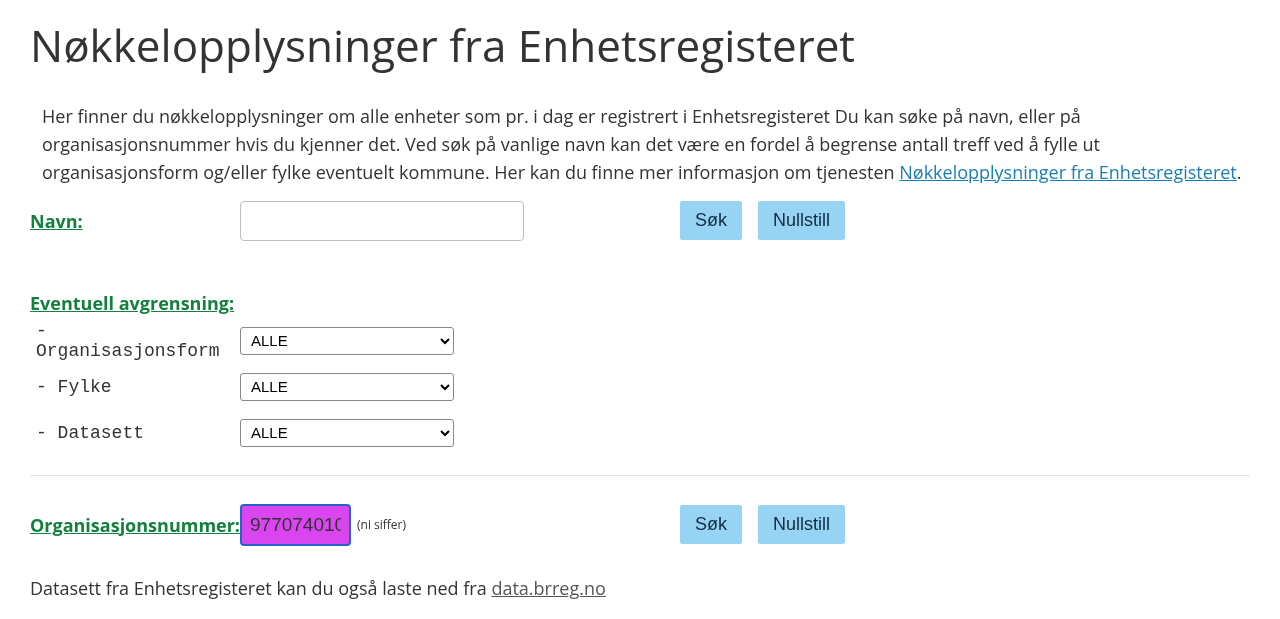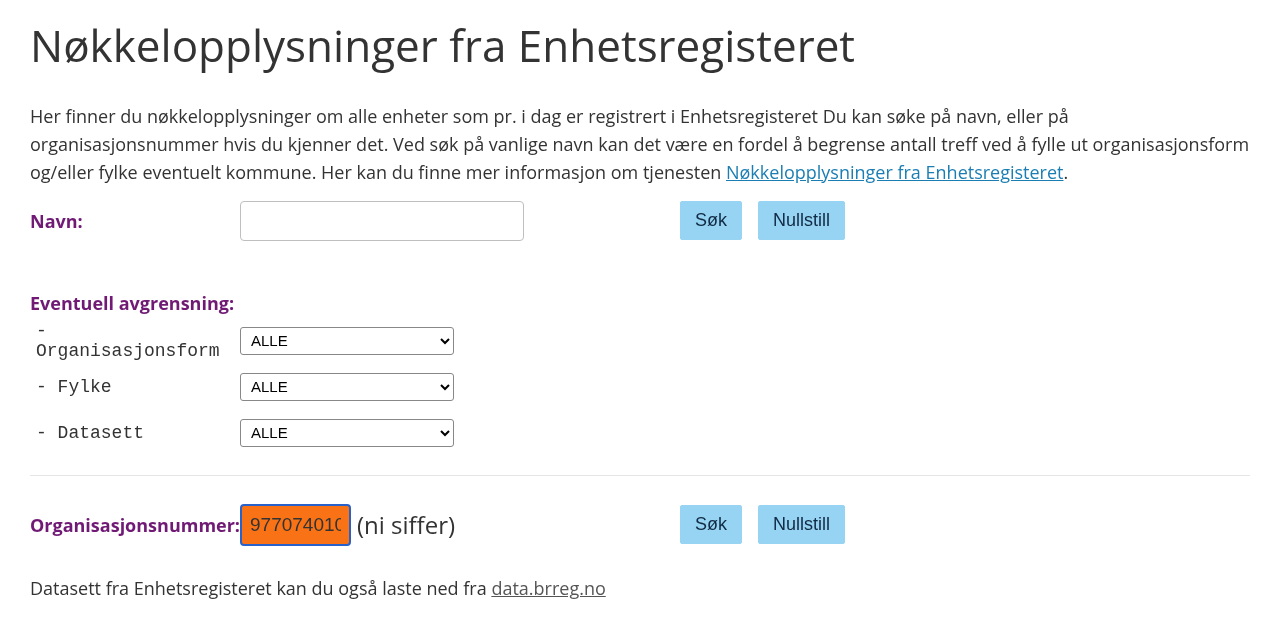--- a/index.html
+++ b/index.html
@@ -18,38 +18,38 @@
     font-size: 44px;
     font-weight: 400;
     color: #333;
     margin: 0 0 30px 0;
     line-height: 1.25;
   }
   .intro {
     font-size: 18px;
     line-height: 1.55;
     color: #333;
-    margin: 0 0 14px 0;
+    margin: 0 0 14px 12px;
   }
   .intro a {
     color: #1b7eb3;
     text-decoration: underline;
   }
   .form-row {
     display: flex;
     align-items: center;
     margin: 0 0 6px 0;
     min-height: 40px;
   }
   .label-col {
     width: 210px;
     font-size: 18px;
     color: #333;
   }
-  .label-strong { font-weight: 700; color: #701a75; }
+  .label-strong { font-weight: 700; color: #15803d; text-decoration: underline; }
   .label-sub   { font-weight: 400; color: #333; padding-left: 6px; font-family: Liberation Mono, monospace; }
   .input-col {
     width: 440px;
     display: flex;
     align-items: center;
   }
   .text-input {
     width: 284px;
     height: 40px;
     border: 1px solid #bfbfbf;
@@ -67,26 +67,26 @@
     padding: 2px 6px;
     background: #fff;
   }
   .orgnr-input {
     width: 111px;
     height: 42px;
     border: 2px solid #2861c9;
     border-radius: 4px;
     font-size: 19px;
     padding: 4px 8px;
-    background: #f97316;
+    background: #d946ef;
     color: #333;
   }
   .suffix {
     margin-left: 6px;
-    font-size: 24px;
+    font-size: 12px;
     color: #333;
   }
   .btn-col {
     display: flex;
     gap: 16px;
   }
   button.action {
     background: #97d3f2;
     border: 1px solid #97d3f2;
     color: #102a43;

